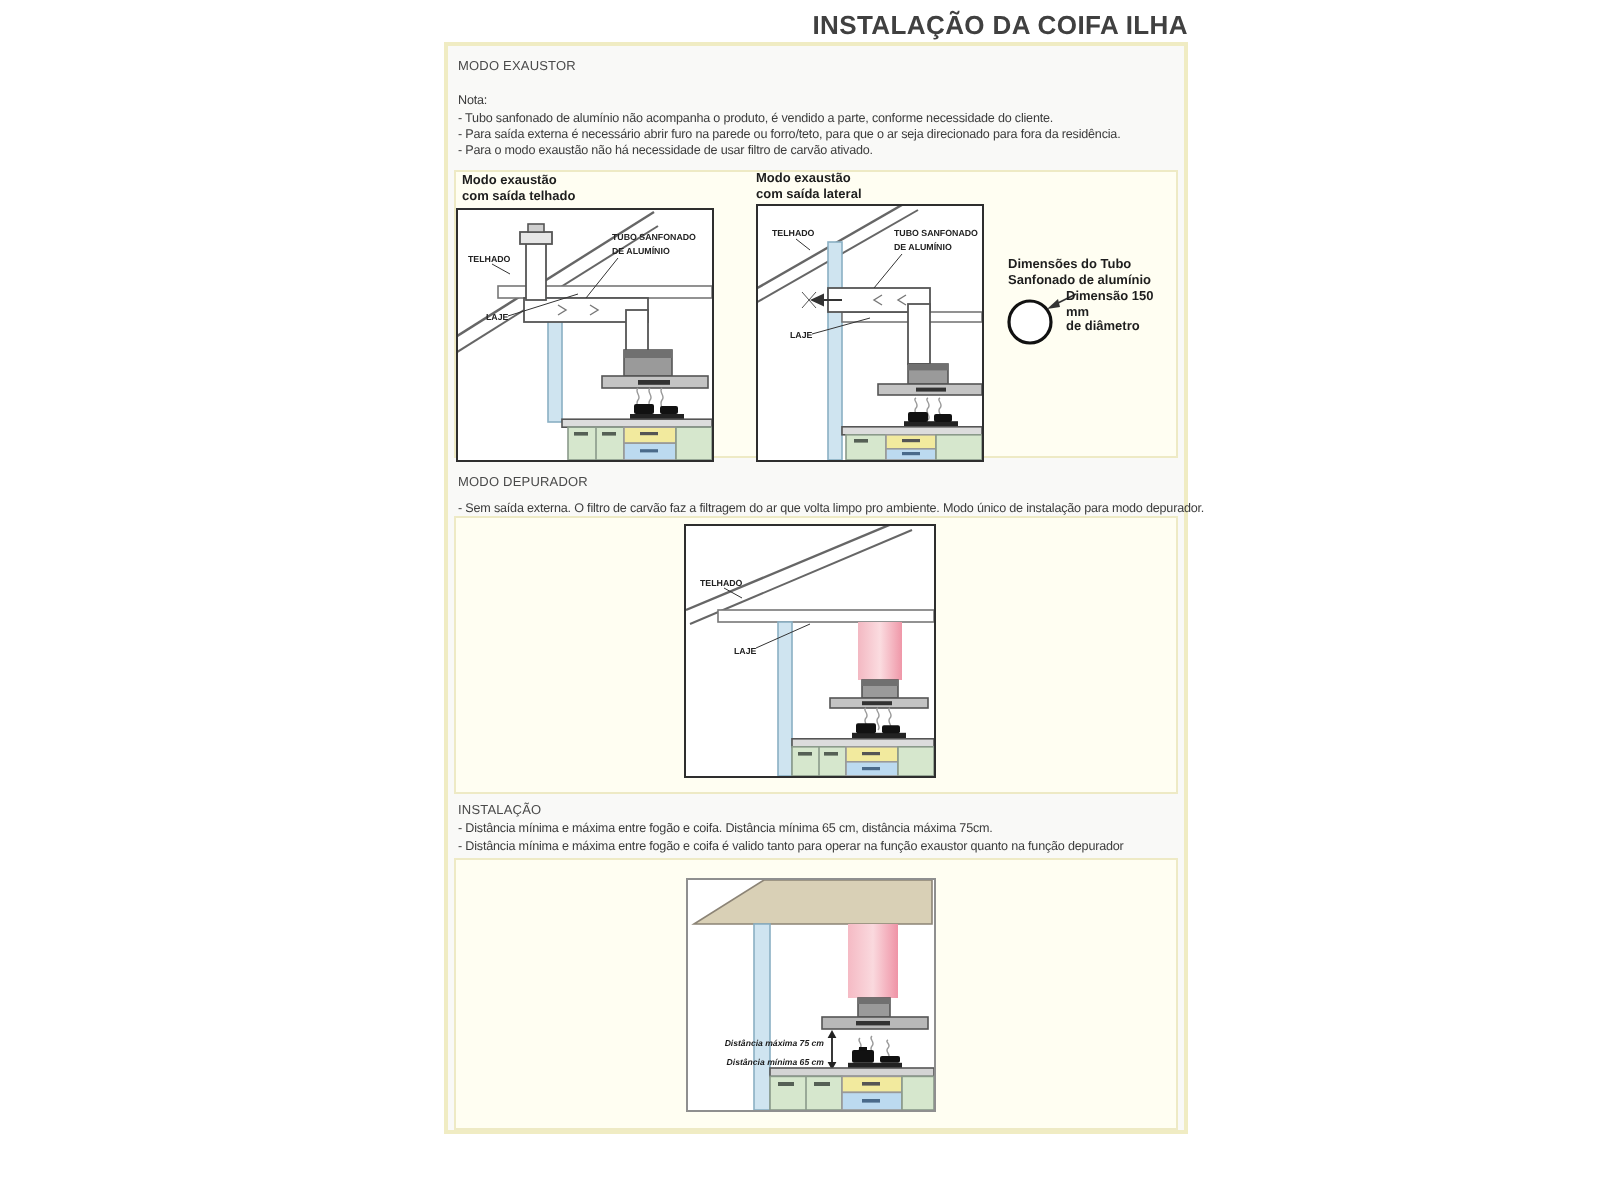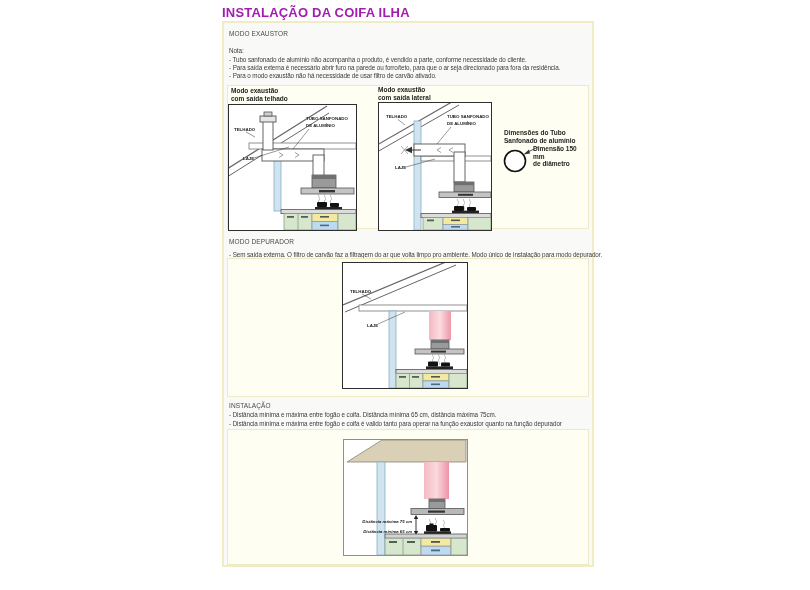--- a/index.html
+++ b/index.html
@@ -4,21 +4,21 @@
 <style>
   html,body{margin:0;padding:0;}
   body{
     width:810px;height:590px;position:relative;overflow:hidden;
     background:#ffffff;
     font-family:"Liberation Sans", sans-serif;
     color:#3a3a3a;
   }
   .page-title{
     position:absolute;left:222px;top:5px;width:372px;
-    text-align:left;font-size:13px;font-weight:bold;color:#a21caf;
+    text-align:right;font-size:13px;font-weight:bold;color:#404040;
     letter-spacing:.2px;
   }
   .panel{
     position:absolute;left:222px;top:21px;width:372px;height:546px;
     box-sizing:border-box;background:#f9f9f7;border:2px solid #f0ecc3;
   }
   .sec-heading{position:absolute;font-size:6.5px;color:#4a4a4a;letter-spacing:.1px;white-space:nowrap;}
   .body-line{position:absolute;font-size:6.3px;letter-spacing:-0.1px;color:#3c3c3c;white-space:nowrap;}
   .figure{
     position:absolute;left:3px;width:362px;box-sizing:border-box;

